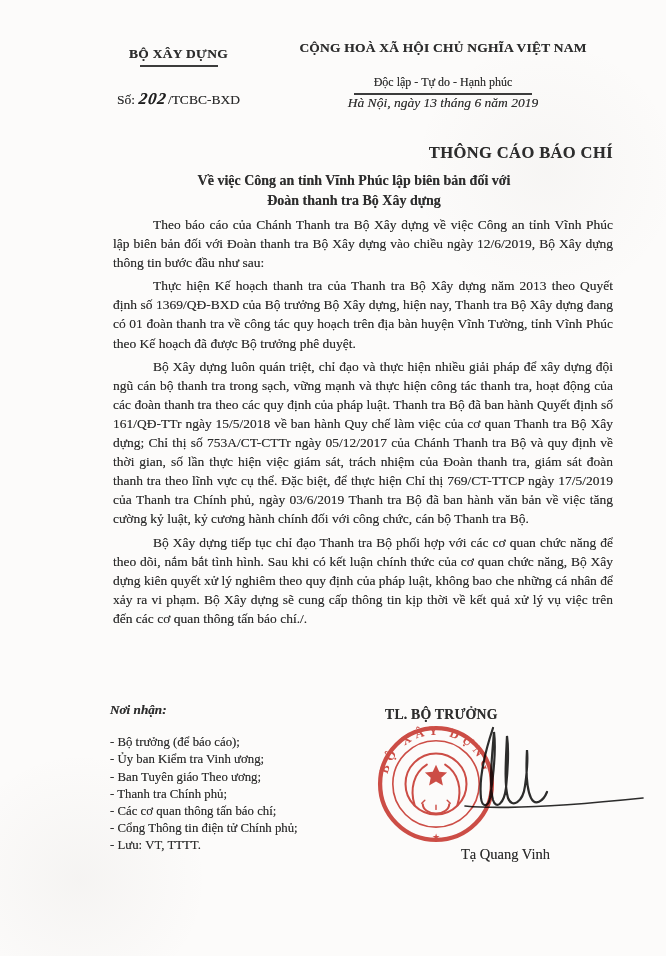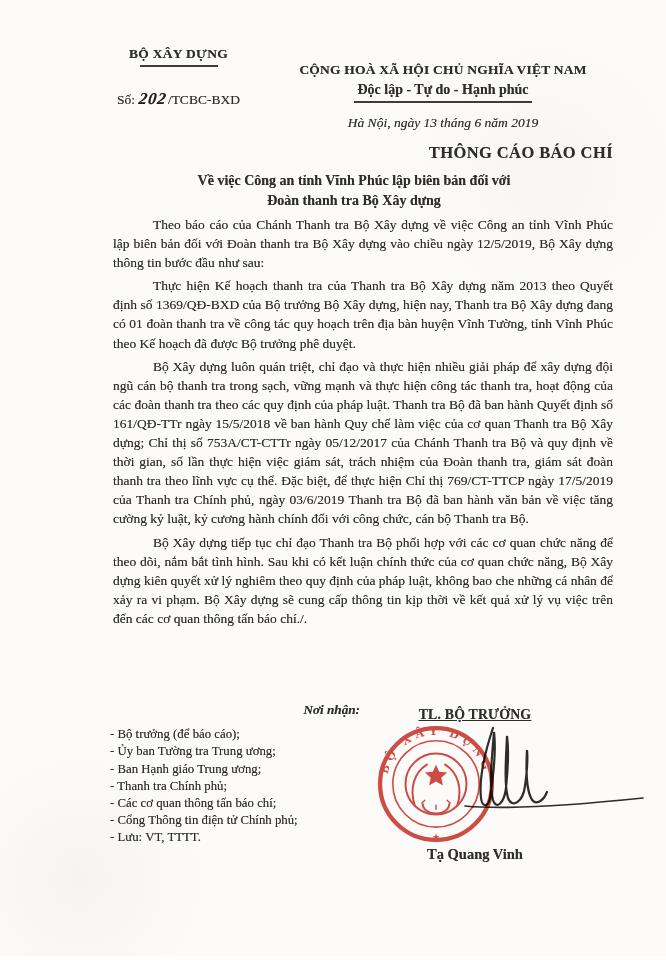--- a/index.html
+++ b/index.html
@@ -20,45 +20,45 @@
   .org-name{font-weight:bold;font-size:13.5px;letter-spacing:.3px;}
   .org-rule{width:78px;height:1.5px;background:#3c3c3c;margin:3px auto 0;}
   .doc-number{margin-top:22px;font-size:13.5px;white-space:nowrap;}
   .doc-number .hand{
     font-weight:bold;font-style:italic;font-size:16.5px;letter-spacing:1px;
     color:#1e1e1e;margin:0 1px 0 4px;display:inline-block;transform:skewX(-8deg);
   }
 
   
   .national-block{position:absolute;left:278px;top:40px;width:330px;text-align:center;}
-  .national-line1{font-weight:bold;font-size:13.5px;letter-spacing:.2px;margin-top:22px;}
-  .national-line2{font-weight:bold;font-size:14px;margin-top:4px;}
+  .national-line1{font-weight:bold;font-size:13.5px;letter-spacing:.2px;}
+  .national-line2{font-weight:normal;font-size:12px;margin-top:19px;}
   .national-rule{width:178px;height:1.5px;background:#3c3c3c;margin:3px auto 0;}
-  .place-date{font-style:italic;font-size:13.5px;margin-top:12px;}
+  .place-date{font-style:italic;font-size:13.5px;}
 
   
   .doc-title{position:absolute;left:113px;top:143px;width:500px;text-align:right;
     font-weight:bold;font-size:16.5px;letter-spacing:.4px;}
   .doc-subtitle{position:absolute;left:104px;top:171px;width:500px;text-align:center;
     font-weight:bold;font-size:14px;line-height:20px;}
 
   
   .body-text{position:absolute;left:113px;top:215px;width:500px;
     font-size:13.5px;line-height:19.1px;text-align:justify;}
   .body-text p{margin:0 0 4px;text-indent:40px;}
 
   
   .recipients{position:absolute;left:110px;top:701px;width:250px;
     font-size:12.8px;line-height:17.2px;}
-  .recipients-heading{font-weight:bold;font-style:italic;font-size:13.2px;margin-bottom:8px;text-align:right;}
+  .recipients-heading{font-weight:bold;font-style:italic;font-size:13.2px;margin-bottom:16px;}
 
-  .sign-block{position:absolute;left:385px;top:706px;width:180px;text-align:center;
-    font-weight:bold;font-size:13.8px;line-height:18px;letter-spacing:.2px;text-decoration:underline;}
-  .signer-name{position:absolute;left:400px;top:846px;width:150px;text-align:center;
-    font-weight:bold;font-size:14.5px;}
+  .sign-block{position:absolute;left:385px;top:706px;width:180px;text-align:left;
+    font-weight:bold;font-size:13.8px;line-height:18px;letter-spacing:.2px;}
+  .signer-name{position:absolute;left:400px;top:846px;width:150px;text-align:right;
+    font-weight:normal;font-size:14.5px;}
 
   .stamp{position:absolute;left:374px;top:724px;width:124px;height:124px;
     opacity:.82;mix-blend-mode:multiply;}
   .signature{position:absolute;left:435px;top:722px;width:212px;height:100px;
     mix-blend-mode:multiply;}
 </style>
 </head>
 <body>
 
 <div class="page">
@@ -78,31 +78,31 @@
     <div class="place-date txt">Hà Nội,  ngày 13 tháng 6 năm 2019</div>
   </div>
 
   <div class="doc-title txt">THÔNG CÁO BÁO CHÍ</div>
   <div class="doc-subtitle">
     <div class="txt">Về việc Công an tỉnh Vĩnh Phúc lập biên bản đối với</div>
     <div class="txt">Đoàn thanh tra Bộ Xây dựng</div>
   </div>
 
   <div class="body-text">
-    <p class="txt">Theo báo cáo của Chánh Thanh tra Bộ Xây dựng về việc Công an tỉnh Vĩnh Phúc lập biên bản đối với Đoàn thanh tra Bộ Xây dựng vào chiều ngày 12/5/2019, Bộ Xây dựng thông tin bước đầu như sau:</p>
+    <p class="txt">Theo báo cáo của Chánh Thanh tra Bộ Xây dựng về việc Công an tỉnh Vĩnh Phúc lập biên bản đối với Đoàn thanh tra Bộ Xây dựng vào chiều ngày 12/6/2019, Bộ Xây dựng thông tin bước đầu như sau:</p>
     <p class="txt">Thực hiện Kế hoạch thanh tra của Thanh tra Bộ Xây dựng năm 2013 theo Quyết định số 1369/QĐ-BXD của Bộ trưởng Bộ Xây dựng, hiện nay, Thanh tra Bộ Xây dựng đang có 01 đoàn thanh tra về công tác quy hoạch trên địa bàn huyện Vĩnh Tường, tỉnh Vĩnh Phúc theo Kế hoạch đã được Bộ trưởng phê duyệt.</p>
     <p class="txt">Bộ Xây dựng luôn quán triệt, chỉ đạo và thực hiện nhiều giải pháp để xây dựng đội ngũ cán bộ thanh tra trong sạch, vững mạnh và thực hiện công tác thanh tra, hoạt động của các đoàn thanh tra theo các quy định của pháp luật. Thanh tra Bộ đã ban hành Quyết định số 161/QĐ-TTr ngày 15/5/2018 về ban hành Quy chế làm việc của cơ quan Thanh tra Bộ Xây dựng; Chỉ thị số 753A/CT-CTTr ngày 05/12/2017 của Chánh Thanh tra Bộ và quy định về thời gian, số lần thực hiện việc giám sát, trách nhiệm của Đoàn thanh tra, giám sát đoàn thanh tra theo lĩnh vực cụ thể. Đặc biệt, để thực hiện Chỉ thị 769/CT-TTCP ngày 17/5/2019 của Thanh tra Chính phủ, ngày 03/6/2019 Thanh tra Bộ đã ban hành văn bản về việc tăng cường kỷ luật, kỷ cương hành chính đối với công chức, cán bộ Thanh tra Bộ.</p>
     <p class="txt">Bộ Xây dựng tiếp tục chỉ đạo Thanh tra Bộ phối hợp với các cơ quan chức năng để theo dõi, nắm bắt tình hình. Sau khi có kết luận chính thức của cơ quan chức năng, Bộ Xây dựng kiên quyết xử lý nghiêm theo quy định của pháp luật, không bao che những cá nhân để xảy ra vi phạm. Bộ Xây dựng sẽ cung cấp thông tin kịp thời về kết quả xử lý vụ việc trên đến các cơ quan thông tấn báo chí./.</p>
   </div>
 
   <div class="recipients">
     <div class="recipients-heading txt">Nơi nhận:</div>
     <div class="txt">- Bộ trưởng (để báo cáo);</div>
-    <div class="txt">- Ủy ban Tường tra Trung ương;</div>
-    <div class="txt">- Ban Hạnh giáo Trung ương;</div>
+    <div class="txt">- Ủy ban Kiểm tra Vinh ương;</div>
+    <div class="txt">- Ban Tuyên giáo Theo ương;</div>
     <div class="txt">- Thanh tra Chính phủ;</div>
     <div class="txt">- Các cơ quan thông tấn báo chí;</div>
     <div class="txt">- Cổng Thông tin điện tử Chính phủ;</div>
     <div class="txt">- Lưu: VT, TTTT.</div>
   </div>
 
   <div class="sign-block">
     <div class="txt">TL. BỘ TRƯỞNG</div>
   </div>
 

